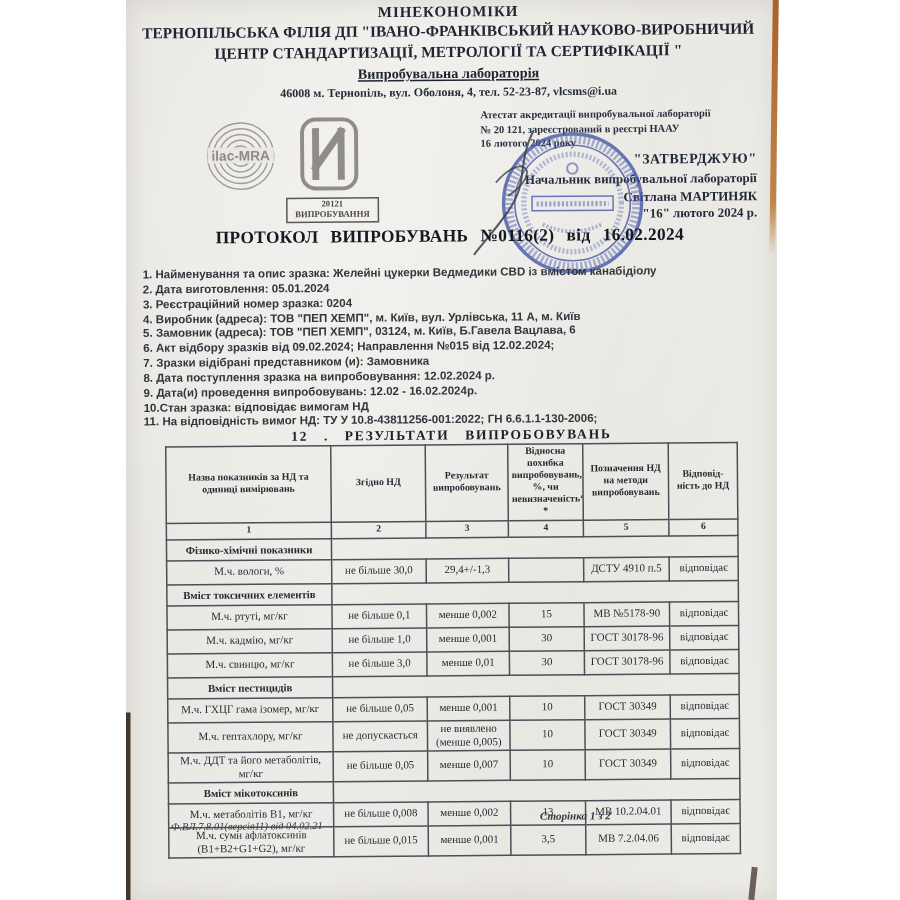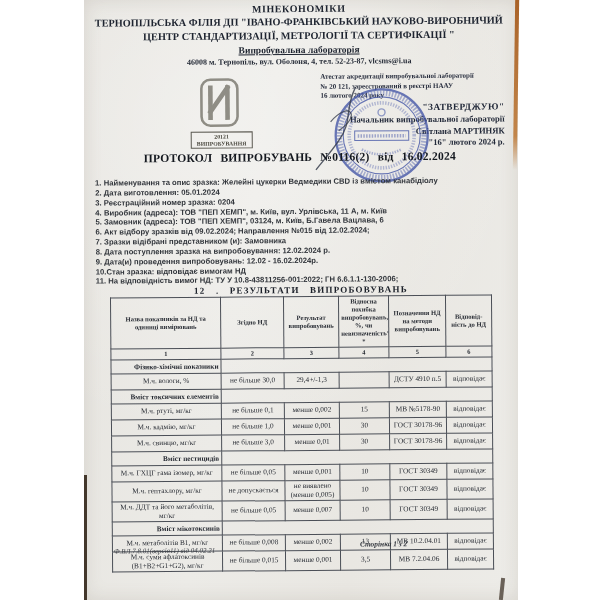--- a/index.html
+++ b/index.html
@@ -52,21 +52,21 @@
     line-height:9.85px;color:#32363c;}
 
   .res-head{position:absolute;top:285px;left:0;width:100%;text-align:center;
     font-size:9px;font-weight:bold;letter-spacing:1.2px;word-spacing:7px;color:#1a1f28;}
 
   table.results{position:absolute;left:26px;top:296px;width:381px;border-collapse:collapse;
     table-layout:fixed;color:#272b33;}
   table.results td,table.results th{border:1px solid #4b4f57;padding:1px 2px;overflow:hidden;}
   th.colh{font-size:6.6px;font-weight:bold;text-align:center;vertical-align:middle;height:44px;line-height:8px;}
   td.num{font-size:6.4px;font-weight:bold;text-align:center;height:8px;line-height:8px;}
-  td.sec{font-size:7.2px;font-weight:bold;text-align:right;height:11px;line-height:10px;}
+  td.sec{font-size:7.2px;font-weight:bold;text-align:center;height:11px;line-height:10px;}
   td.secfill{}
   td.name{font-size:7.3px;text-align:center;padding-left:3px;height:13px;line-height:8.5px;}
   td.val{font-size:7.3px;text-align:center;line-height:8.5px;margin-left:35px;}
 
   .foot-form{position:absolute;left:28px;top:546px;font-size:7px;font-style:italic;color:#3a3e45;}
   .foot-page{position:absolute;left:274px;top:540px;font-size:7.4px;font-style:italic;font-weight:bold;color:#33373e;}
 </style>
 </head>
 <body>
 
@@ -78,20 +78,33 @@
 <div class="doc">
 
   <div class="hdr">
     <div class="h-min">МІНЕКОНОМІКИ</div>
     <div class="h-org">ТЕРНОПІЛЬСЬКА ФІЛІЯ ДП "ІВАНО-ФРАНКІВСЬКИЙ НАУКОВО-ВИРОБНИЧИЙ</div>
     <div class="h-org">ЦЕНТР СТАНДАРТИЗАЦІЇ, МЕТРОЛОГІЇ ТА СЕРТИФІКАЦІЇ "</div>
     <div class="h-lab">Випробувальна лабораторія</div>
     <div class="h-addr">46008 м. Тернопіль, вул. Оболоня, 4, тел. 52-23-87, vlcsms@i.ua</div>
   </div>
 
+  <div class="ilac">
+    <svg width="48" height="48" viewBox="0 0 50 50">
+      <g fill="none" stroke="#a09e96" stroke-width="1">
+        <circle cx="25" cy="25" r="23"></circle>
+          <circle cx="25" cy="25" r="19"></circle>
+        <circle cx="25" cy="25" r="15"></circle>
+          <circle cx="25" cy="25" r="11"></circle>
+        <circle cx="25" cy="25" r="7"></circle>
+      </g>
+      <rect x="2" y="19" width="46" height="11" fill="#eae8e3"></rect>
+      <text x="25" y="28" text-anchor="middle" font-size="9.5" font-weight="bold" fill="#8e8c84" font-family="Liberation Sans, sans-serif">ilac-MRA</text>
+    </svg>
+  </div>
 
   <div class="naau">
     <svg width="40" height="50" viewBox="0 0 40 50">
       <rect x="2" y="2" width="36" height="46" rx="9" fill="none" stroke="#8f8d85" stroke-width="2.6"></rect>
       <g stroke="#8f8d85" stroke-width="4.6" fill="none" stroke-linecap="square">
         <path d="M11 10 V40"></path>
         <path d="M11 34 L28 10"></path>
         <path d="M28 10 V40"></path>
       </g>
     </svg>

